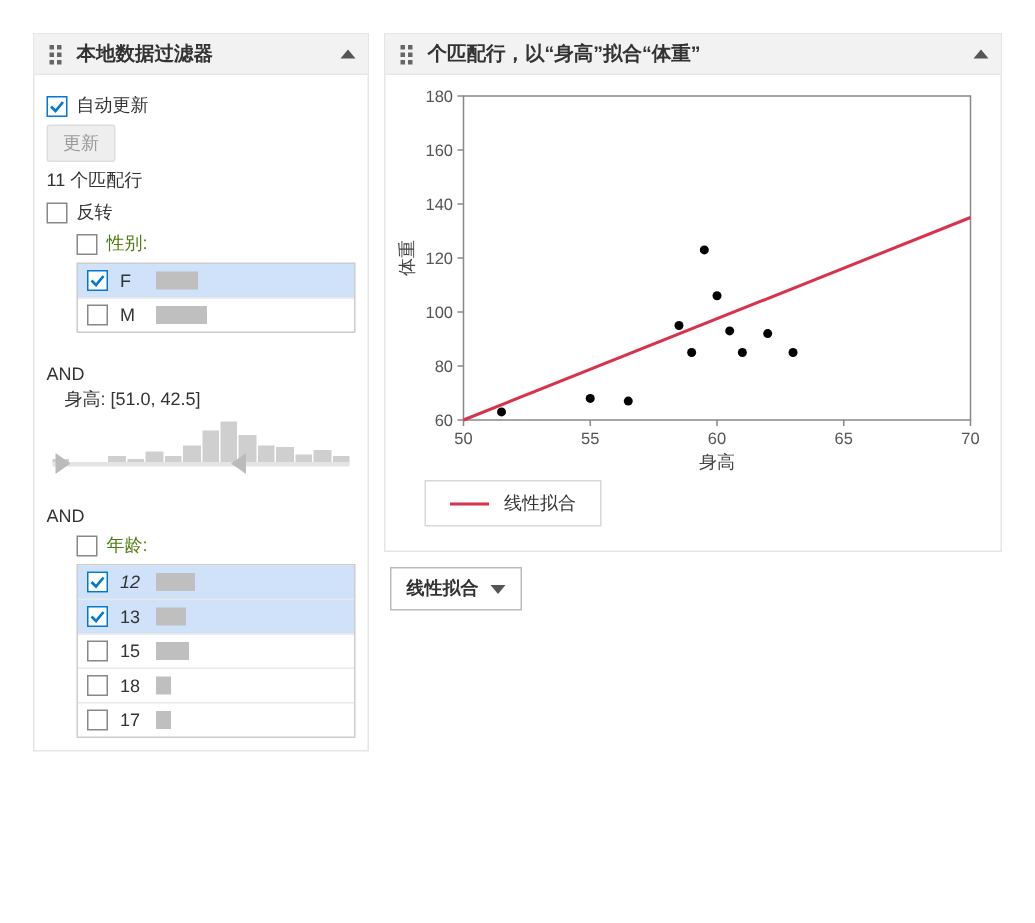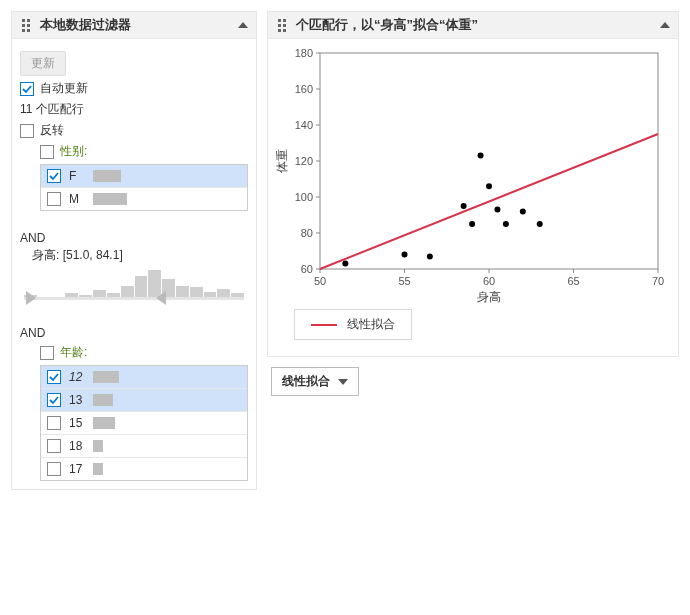--- a/index.html
+++ b/index.html
@@ -1,17 +1,17 @@
 <!DOCTYPE html>
 <html><head>
 <meta charset="utf-8">
 <style>
   * { box-sizing: border-box; }
   html, body { margin:0; padding:0; font-family: "Microsoft YaHei", Arial, sans-serif; font-size:12px; background:#fff; color:#333; }
-  .app { display:flex; gap:10px; padding:11px; width:690px; }
+  .app { display:flex; gap:10px; padding:22px; width:690px; }
   .panel { border:1px solid #e5e5e5; }
   .left { width:258px; }
   .right { flex:1; }
   .panel-header {
     display:flex; align-items:center; gap:8px; padding:4px 8px; background:#f2f2f2;
     font-weight:bold; font-size:13px; border-bottom:1px solid #e7e7e7;
   }
   .panel-header .title { flex:1; }
   .grip { display:inline-flex; flex-direction:column; gap:2px; padding:2px; cursor:move;}
   .grip span { display:flex; gap:2px; }
@@ -67,30 +67,30 @@
           <span>
             <i></i>
             <i></i>
           </span>
         </span>
       <span class="title">本地数据过滤器</span>
       <span class="chev"></span>
     </div>
     <div class="panel-body">
       <div class="row">
-          <span class="btn">更新</span>
-        </div>
-      <div class="row">
         <span class="cb">
             <svg viewBox="0 0 10 10">
               <path d="M1 5 L4 8 L9 2" stroke="#0078d4" stroke-width="1.8" fill="none"></path>
             </svg>
           </span>
         <span>自动更新</span>
       </div>
+      <div class="row">
+          <span class="btn">更新</span>
+        </div>
       <div class="row">
           <span>11 个匹配行</span>
         </div>
       <div class="row">
         <span class="cb unchecked"></span>
         <span>反转</span>
       </div>
 
       <div class="group">
         <div class="row">
@@ -109,21 +109,21 @@
             </div>
             <div class="opt">
               <span class="cb unchecked"></span>
               <span style="min-width: 16px;">M</span>
               <span class="bar" style="width: 34px;"></span>
             </div>
           </div>
       </div>
 
       <div class="andlabel">AND</div>
-      <div class="rangelabel">身高: [51.0, 84.1]</div>
+      <div class="rangelabel">身高: [51.0, 42.5]</div>
       <div class="histwrap">
         <div class="hist" id="hist">
             <div style="height: 3.11111px;"></div>
             <div style="height: 0px;"></div>
             <div style="height: 0px;"></div>
             <div style="height: 4.66667px;"></div>
             <div style="height: 3.11111px;"></div>
             <div style="height: 7.77778px;"></div>
             <div style="height: 4.66667px;"></div>
             <div style="height: 12.4444px;"></div>

